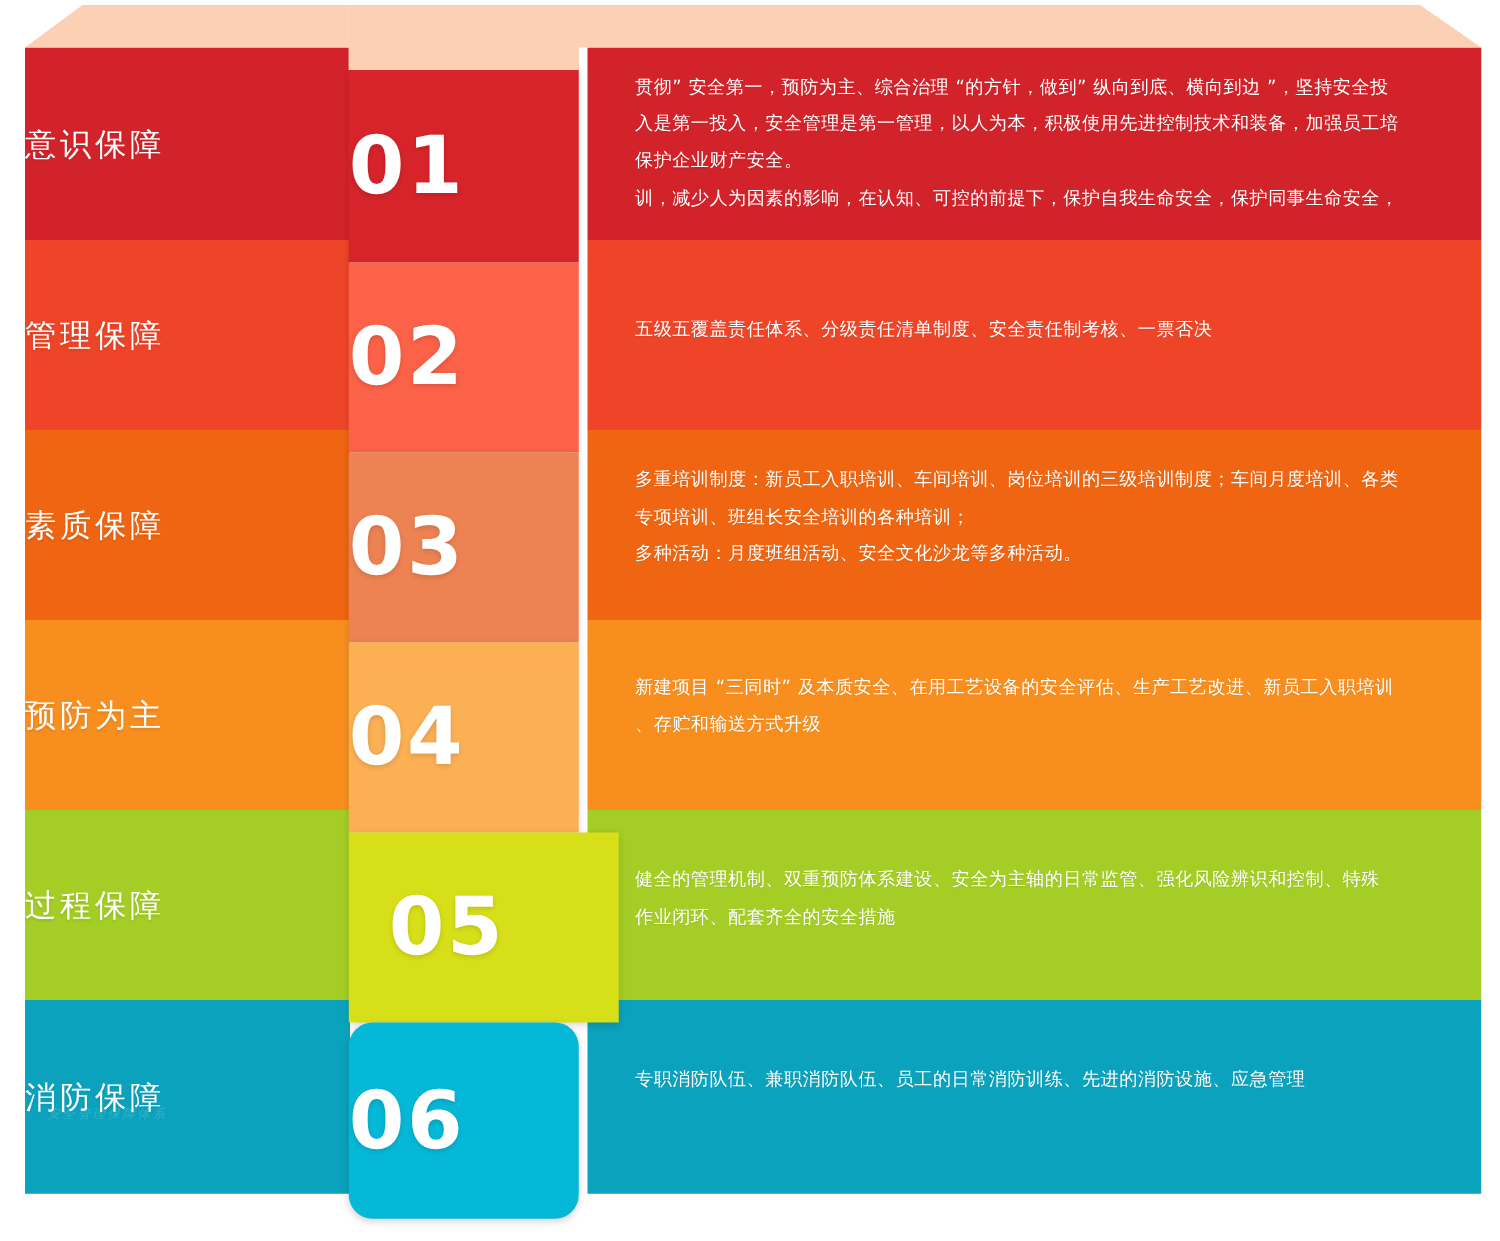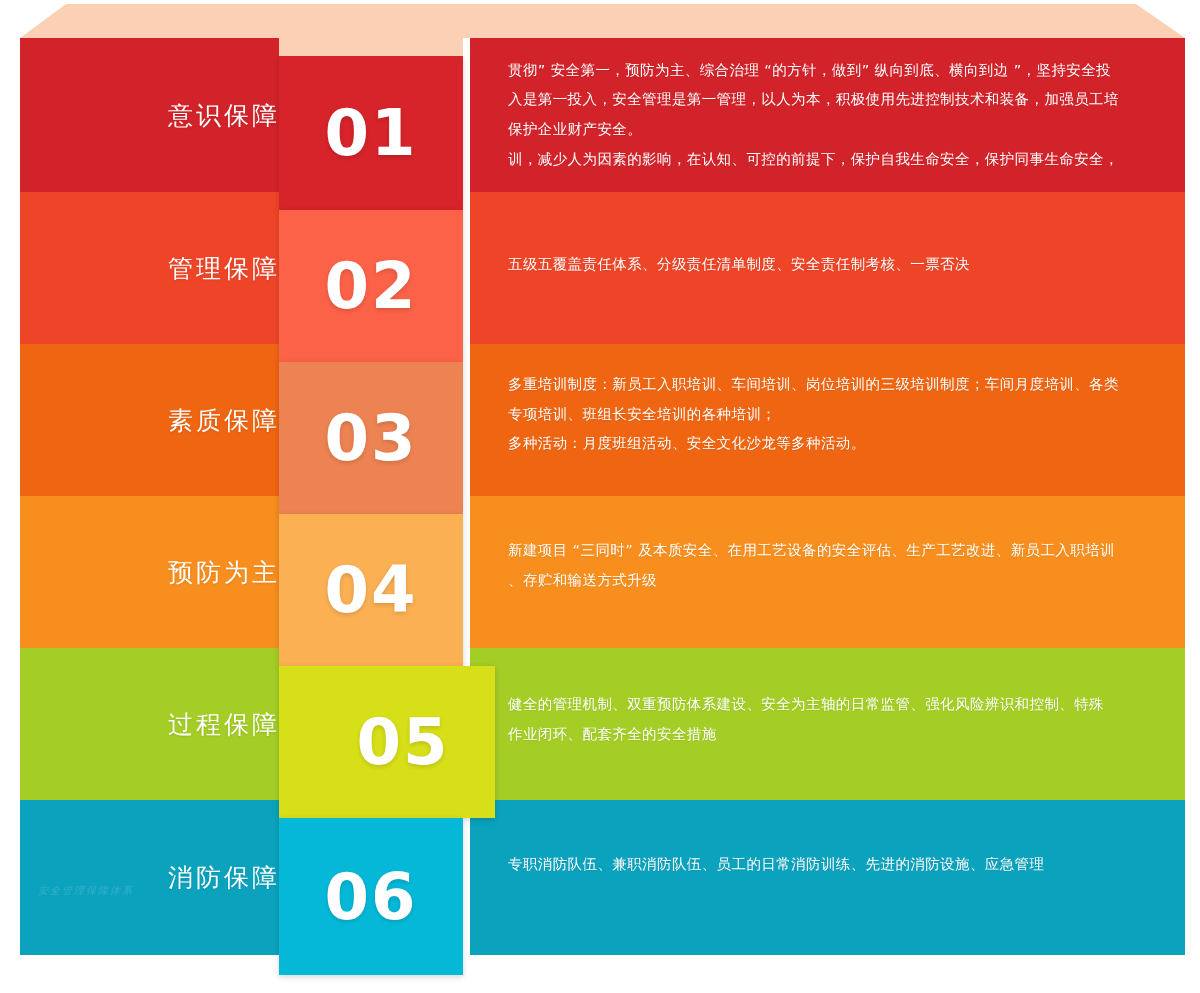--- a/index.html
+++ b/index.html
@@ -13,21 +13,21 @@
   }
   #stage{position:relative;width:1200px;height:993px;overflow:hidden;}
 
   
   #top-face{position:absolute;left:0;top:0;width:1200px;height:60px;z-index:5;pointer-events:none;}
 
   
   .row{position:absolute;left:20px;width:1165px;z-index:1;}
   .row .left-panel{
     position:absolute;left:0;top:0;width:260px;height:100%;
-    display:flex;align-items:center;justify-content:flex-end;
+    display:flex;align-items:center;justify-content:flex-start;
     box-sizing:border-box;
   }
   .row .right-panel{
     position:absolute;left:450px;top:0;right:0;height:100%;
     box-sizing:border-box;
     padding:0 24px 0 38px;
     display:flex;align-items:center;
   }
   .row-label{
     color:#ffffff;font-size:25px;letter-spacing:3px;
@@ -39,21 +39,21 @@
     letter-spacing:.4px;text-align:justify;
     text-shadow:0 1px 1px rgba(0,0,0,.08);
     width:100%;
   }
   .row-desc .ln{display:block;}
 
   
   .block{
     position:absolute;left:279px;width:184px;
     z-index:4;
-    display:flex;align-items:center;justify-content:center;
+    display:flex;align-items:center;
     box-shadow:0 2px 6px rgba(0,0,0,.16);
   }
   .block-num{
     color:#ffffff;font-size:64px;font-weight:700;
     letter-spacing:2px;line-height:1;
     text-shadow:0 2px 4px rgba(0,0,0,.14);
   }
 
   
   #watermark{
@@ -154,19 +154,19 @@
   <div class="row" style="top:800px;height:155px;">
     <div class="left-panel" style="background:#0ba2bd;">
       <span class="row-label">消防保障</span>
     </div>
     <div class="right-panel" style="background:#0ba2bd;">
       <div class="row-desc" style="align-self:flex-start;margin-top:50px;">
         <span class="ln">专职消防队伍、兼职消防队伍、员工的日常消防训练、先进的消防设施、应急管理</span>
       </div>
     </div>
   </div>
-  <div class="block" style="top:818px;height:157px;background:#06b8d8;">
+  <div class="block" style="top:818px;height:157px;background:#06b8d8;border-radius:19px;">
     <span class="block-num">06</span>
   </div>
 
   <div id="watermark">安全管理保障体系</div>
 
 </div>
 
 </body></html>

